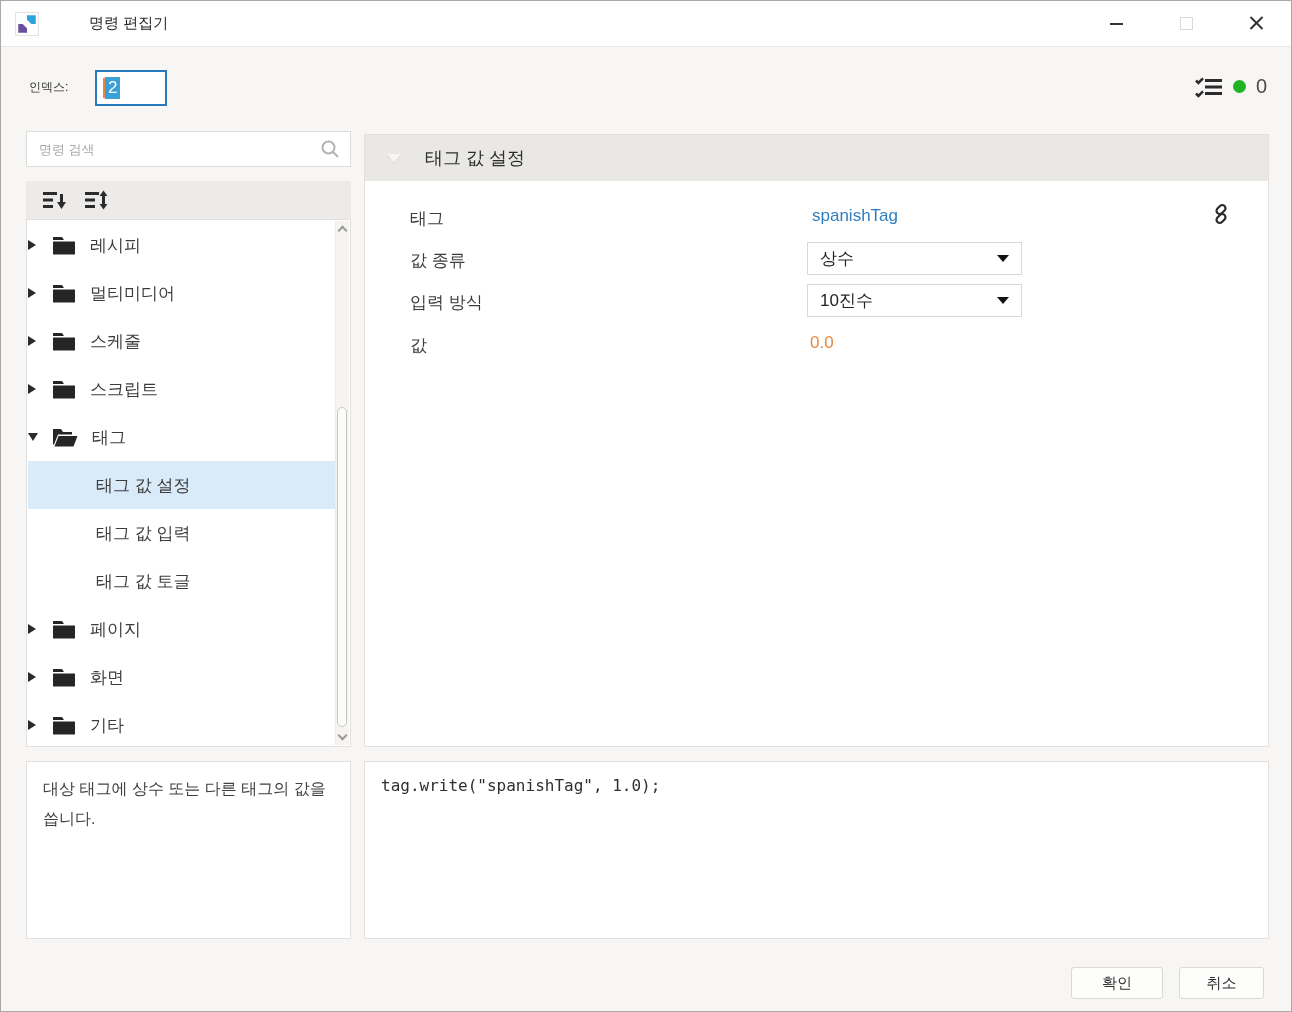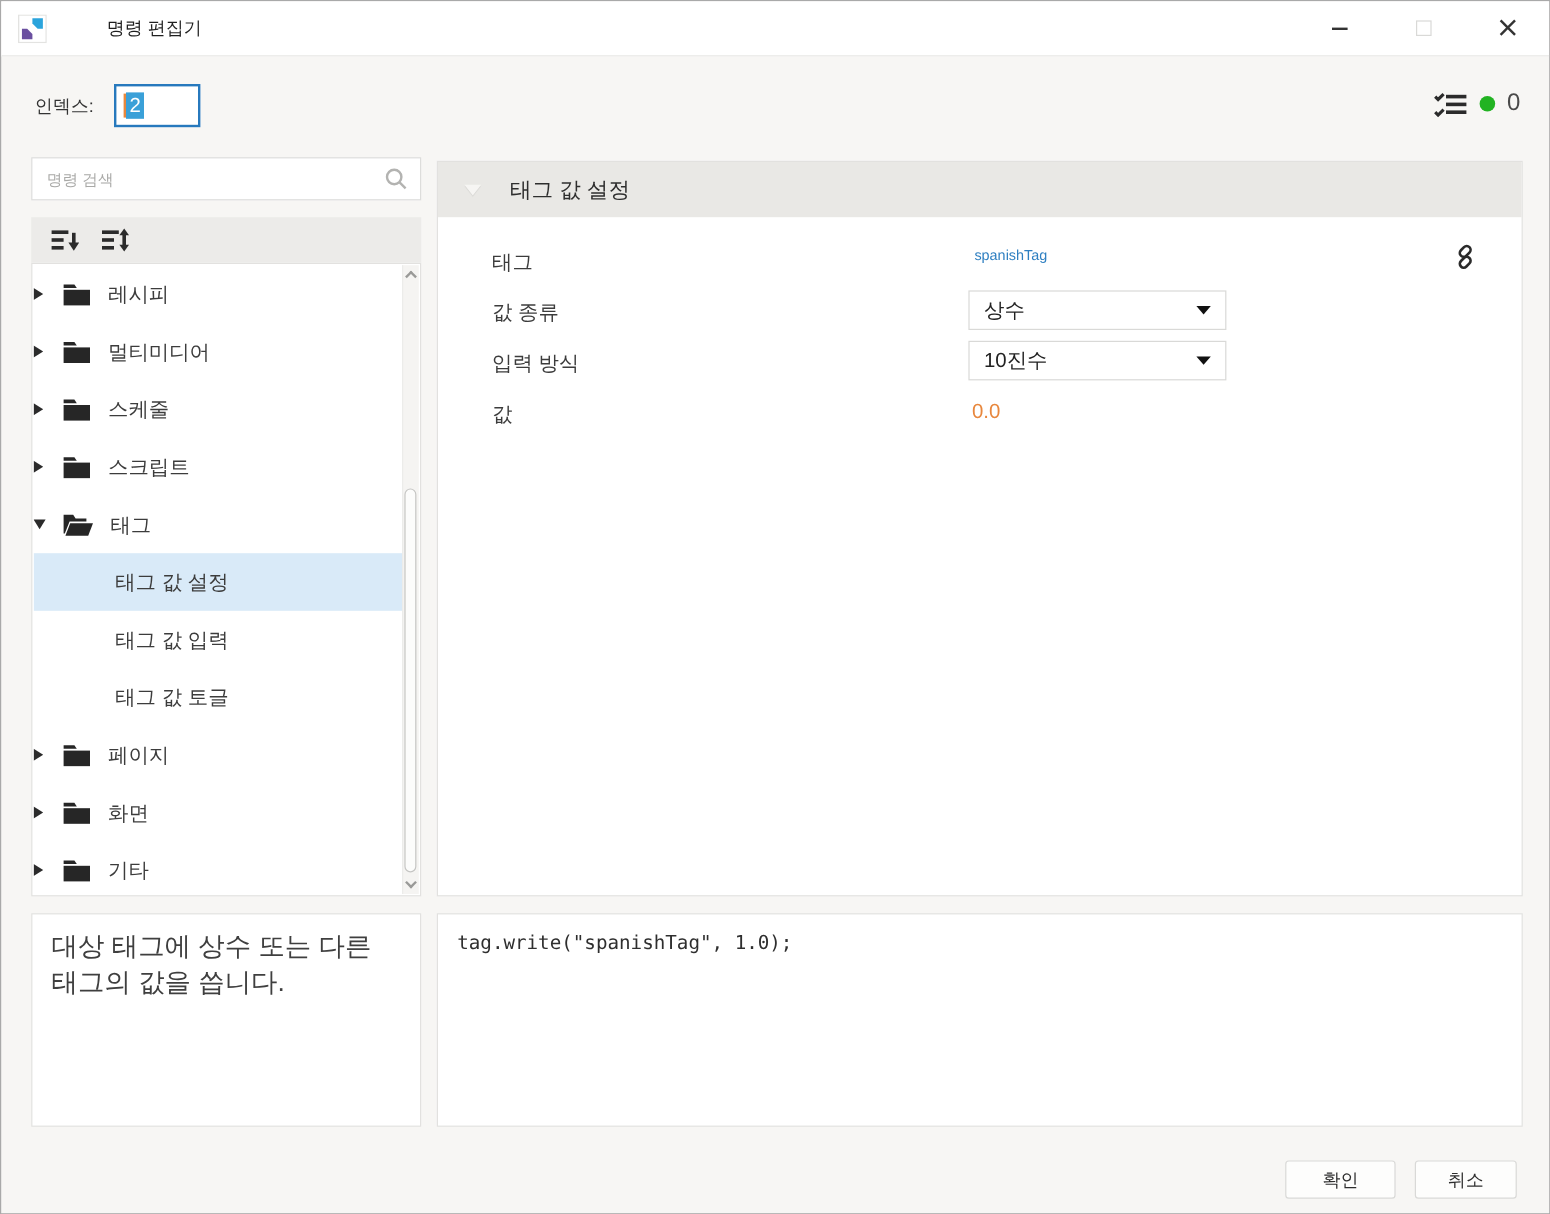--- a/index.html
+++ b/index.html
@@ -15,21 +15,21 @@
   .app-icon{margin-left:14px; width:24px; height:24px; display:flex;}
   .title-text{margin-left:10px; font-size:15px; color:#1f1f1f;}
   .winbtn{position:absolute; top:0; width:46px; height:45px; display:flex; align-items:center; justify-content:center; cursor:default;}
   .btn-min{right:152px;} .btn-max{right:82px;} .btn-close{right:12px;}
   .min-glyph{width:13px; height:0; border-top:2px solid #333;}
   .max-glyph{width:13px; height:13px; border:1px solid #d9d9d7;}
   .close-glyph{position:relative; width:15px; height:15px;}
   .close-glyph::before,.close-glyph::after{content:""; position:absolute; left:-1px; top:6px; width:17px; height:0; border-top:2px solid #333;}
   .close-glyph::before{transform:rotate(45deg);} .close-glyph::after{transform:rotate(-45deg);}
   
-  .index-label{position:absolute; left:28px; top:78px; font-size:15px; color:#333;}
+  .index-label{position:absolute; left:28px; top:78px; font-size:12px; color:#333;}
   .index-input{position:absolute; left:94px; top:69px; width:72px; height:36px; background:#fff;
     border:2px solid #2779bd; display:flex; align-items:center; padding-left:6px;}
   .index-caret{width:2px; height:20px; background:#e8873d;}
   .index-selection{background:#3aa0d8; color:#fff; font-size:17px; padding:0 3px; line-height:22px;}
   
   .status-area{position:absolute; right:24px; top:74px; display:flex; align-items:center; gap:10px;}
   .checklist-icon{display:flex;}
   .green-dot{width:13px; height:13px; border-radius:50%; background:#22b322;}
   .status-count{font-size:20px; color:#4a4a4a;}
   
@@ -60,30 +60,30 @@
   .scroll-thumb{position:absolute; left:1px; top:186px; width:10px; height:320px; background:#fcfcfb;
     border:1px solid #c6c6c4; border-radius:6px;}
   
   .cmd-panel{position:absolute; left:363px; top:133px; width:905px; height:613px; background:#fff; border:1px solid #e2e1df;}
   .cmd-header{position:absolute; top:0; left:0; right:0; height:46px; background:#e9e8e5; display:flex; align-items:center;}
   .hdr-tri{width:0; height:0; border-top:9px solid #f6f5f3; border-left:7px solid transparent; border-right:7px solid transparent;
     margin-left:22px; filter:drop-shadow(0 1px 0 #d6d5d2);}
   .hdr-title{margin-left:24px; font-size:18px; color:#2e2e2e;}
   .frm-label{position:absolute; left:45px; font-size:17px; color:#3c3c3c;}
   .lab-tag{top:72px;} .lab-type{top:114px;} .lab-method{top:156px;} .lab-value{top:199px;}
-  .tag-link{position:absolute; left:447px; top:71px; font-size:12px; color:#2e7fc1; cursor:pointer;}
+  .tag-link{position:absolute; left:447px; top:71px; font-size:17px; color:#2e7fc1; cursor:pointer;}
   .val-orange{position:absolute; left:445px; top:198px; font-size:17px; color:#e8873d;}
   .dropdown{position:absolute; left:442px; width:215px; height:33px; background:#fff; border:1px solid #d9d9d7;
     display:flex; align-items:center; padding:0 12px; font-size:17px; color:#222; cursor:pointer;}
   .dd-type{top:107px;} .dd-method{top:149px;}
   .dd-arrow{margin-left:auto; width:0; height:0; border-top:7px solid #111; border-left:6px solid transparent; border-right:6px solid transparent;}
   .link-icon{position:absolute; left:844px; top:67px; display:flex; cursor:pointer;}
   
   .desc-box{position:absolute; left:25px; top:760px; width:325px; height:178px; background:#fff; border:1px solid #e2e1df;
-    padding:12px 16px; font-size:22px; line-height:30px; color:#3f3f3f;}
+    padding:12px 16px; font-size:16px; line-height:30px; color:#3f3f3f;}
   .code-box{position:absolute; left:363px; top:760px; width:905px; height:178px; background:#fff; border:1px solid #e2e1df;
     padding:14px 16px; font-family:"DejaVu Sans Mono", monospace; font-size:16px; color:#2f2f2f; white-space:pre;}
   
   .btn{position:absolute; top:966px; height:32px; background:#fdfdfc; border:1px solid #d9d9d7; border-radius:3px;
     font-size:15px; color:#2e2e2e; display:flex; align-items:center; justify-content:center; cursor:pointer;
     font-family:"Liberation Sans",sans-serif;}
   .btn-ok{left:1070px; width:92px;}
   .btn-cancel{left:1178px; width:85px;}
 </style>
 </head>

